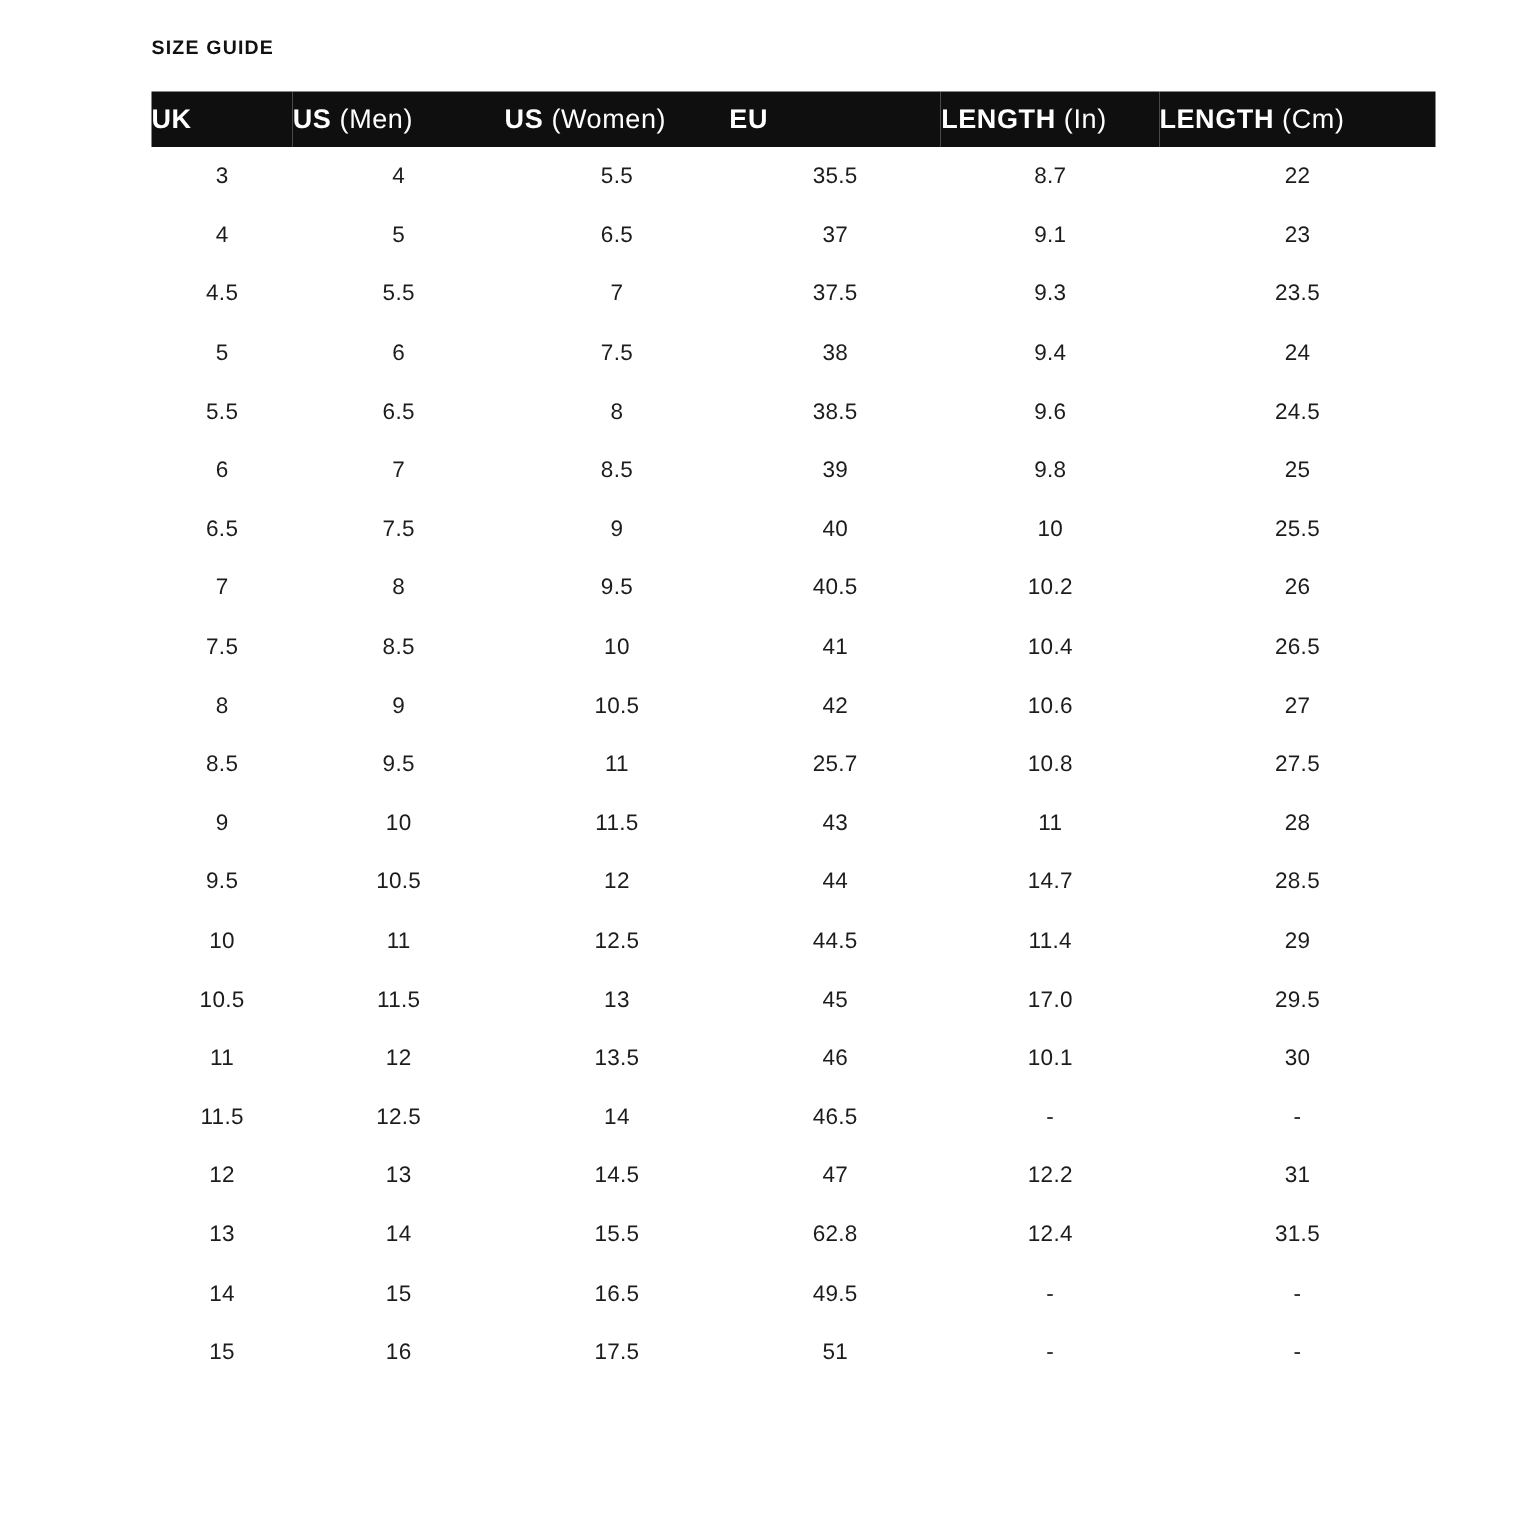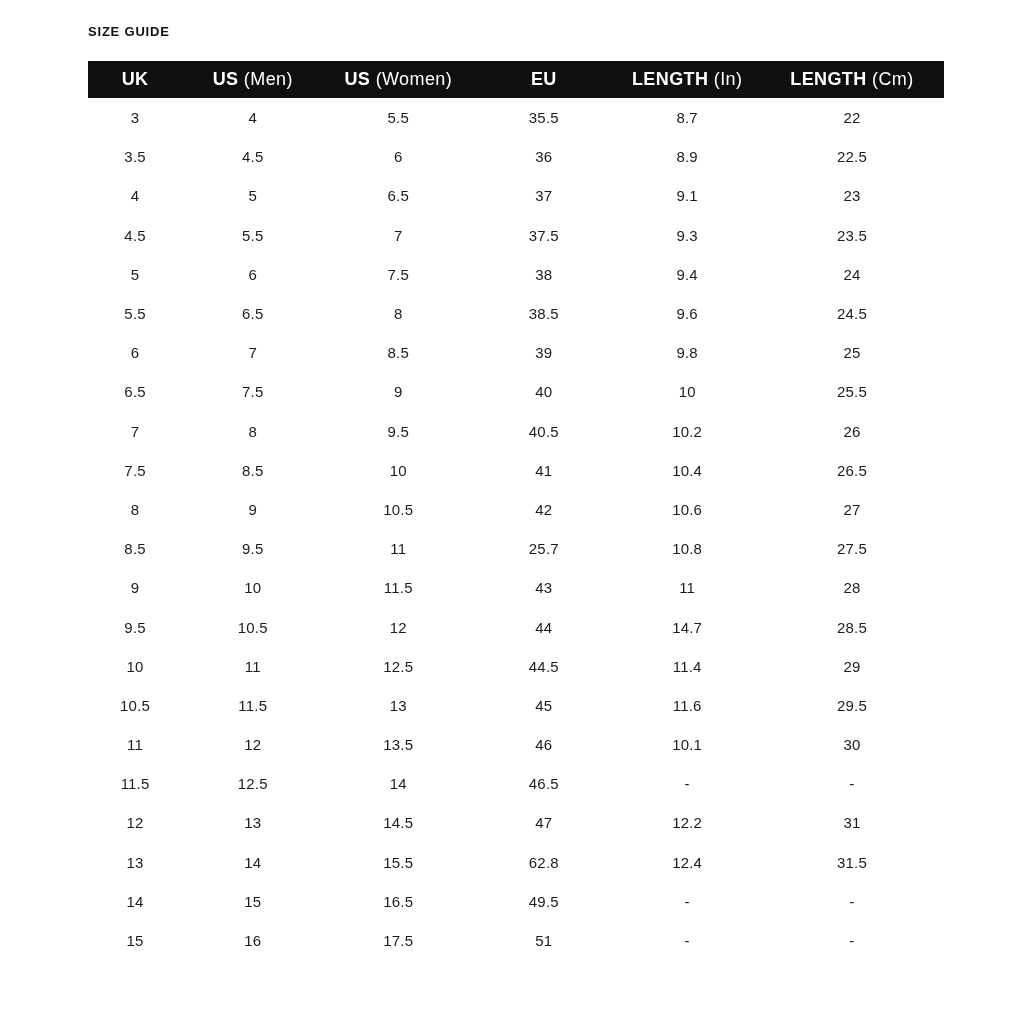--- a/index.html
+++ b/index.html
@@ -6,21 +6,21 @@
     margin: 0;
     padding: 0;
     background: #ffffff;
     width: 1024px;
     height: 1024px;
     font-family: "Liberation Sans", sans-serif;
     -webkit-font-smoothing: antialiased;
   }
   .page {
     position: absolute;
-    left: 88px;
+    left: 101px;
     top: 24px;
     width: 856px;
   }
   .eyebrow {
     font-size: 13px;
     font-weight: 700;
     letter-spacing: 0.8px;
     color: #111111;
     line-height: 16px;
   }
@@ -41,21 +41,21 @@
   }
   thead tr {
     background: #0f0f0f;
     height: 37px;
   }
   th {
     padding: 0;
     color: #ffffff;
     font-size: 18px;
     font-weight: 400;
-    text-align: center;
+    text-align: left;
     letter-spacing: 0.4px;
     white-space: nowrap;
   }
   th .b {
     font-weight: 700;
   }
   tbody td {
     padding: 0;
     height: 39.2px;
     text-align: center;
@@ -108,28 +108,20 @@
     <tbody id="body-rows">
         <tr>
           <td>3</td>
           <td>4</td>
           <td>5.5</td>
           <td>35.5</td>
           <td>8.7</td>
           <td>22</td>
         </tr>
         <tr>
-          <td>3.5</td>
-          <td>4.5</td>
-          <td>6</td>
-          <td>36</td>
-          <td>8.9</td>
-          <td>22.5</td>
-        </tr>
-        <tr>
           <td>4</td>
           <td>5</td>
           <td>6.5</td>
           <td>37</td>
           <td>9.1</td>
           <td>23</td>
         </tr>
         <tr>
           <td>4.5</td>
           <td>5.5</td>
@@ -224,21 +216,21 @@
           <td>12.5</td>
           <td>44.5</td>
           <td>11.4</td>
           <td>29</td>
         </tr>
         <tr>
           <td>10.5</td>
           <td>11.5</td>
           <td>13</td>
           <td>45</td>
-          <td>11.6</td>
+          <td>17.0</td>
           <td>29.5</td>
         </tr>
         <tr>
           <td>11</td>
           <td>12</td>
           <td>13.5</td>
           <td>46</td>
           <td>10.1</td>
           <td>30</td>
         </tr>

